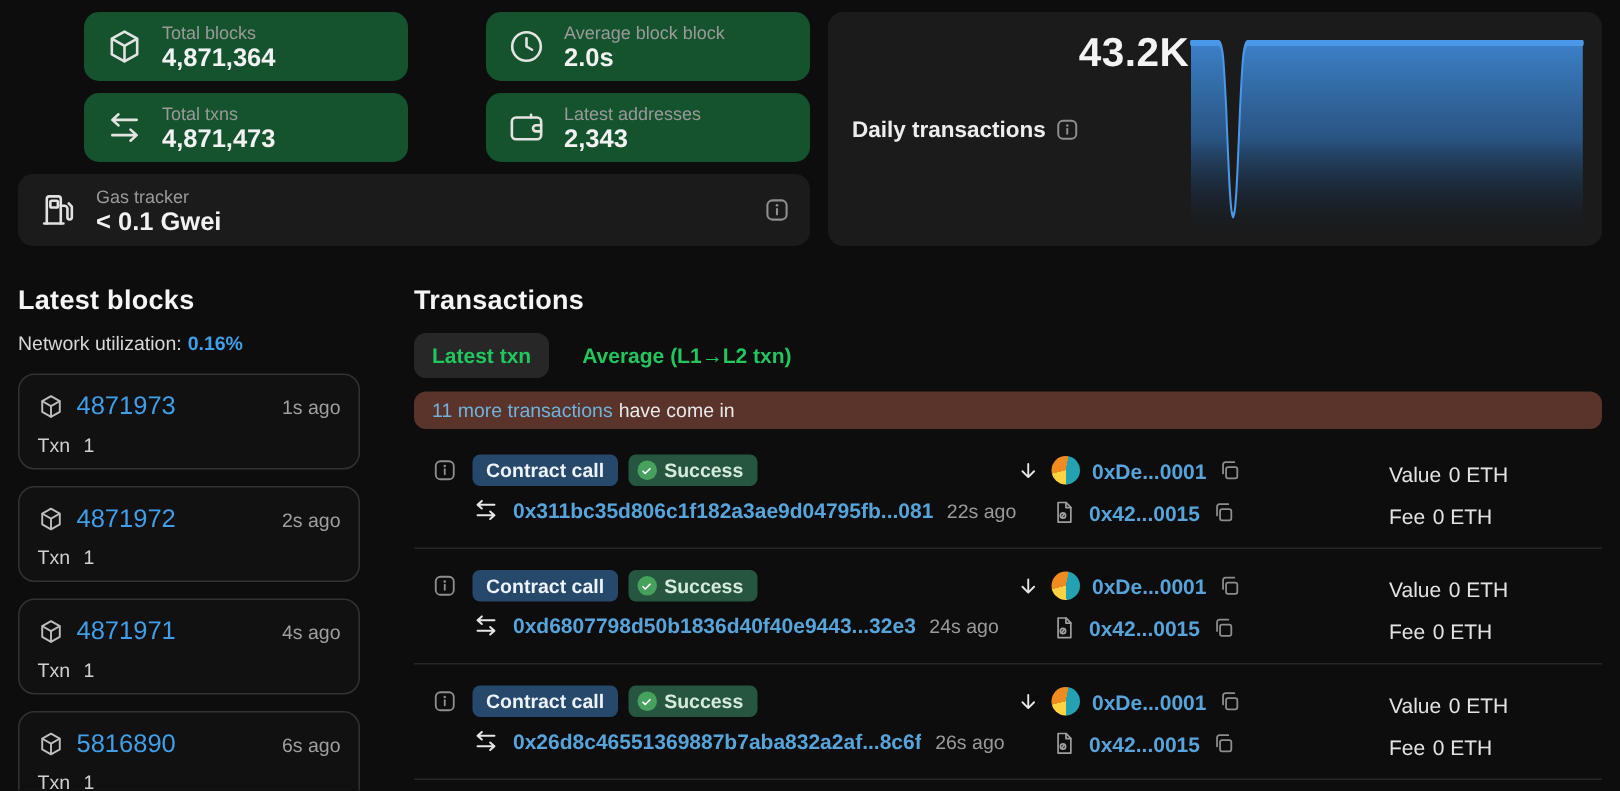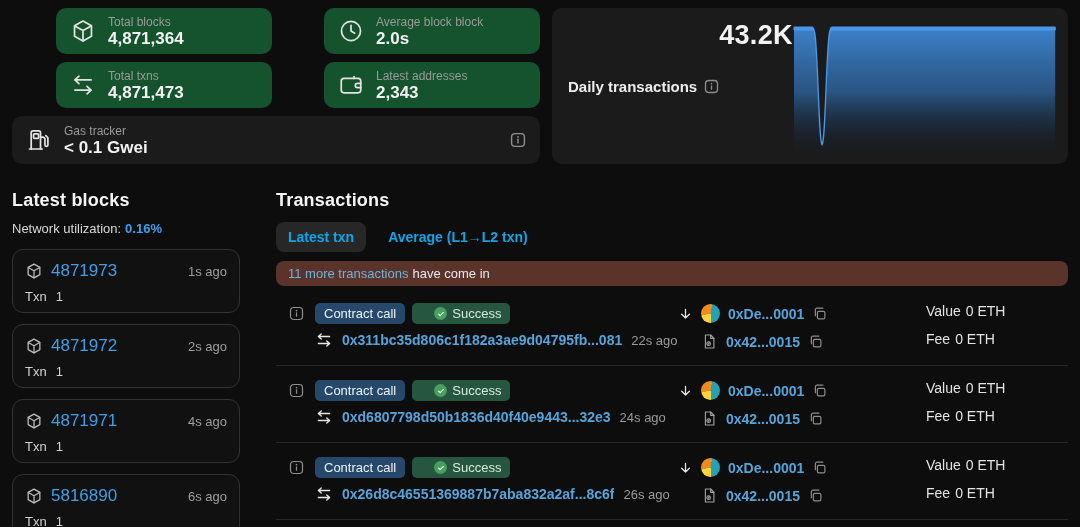--- a/index.html
+++ b/index.html
@@ -50,37 +50,37 @@
   .cube-sm svg { width:100%; height:100%; fill:none; stroke:currentColor;
                  stroke-width:1.7; stroke-linejoin:round; stroke-linecap:round; }
   .block-number { font-size:17px; font-weight:400; color:#3f9fe8; text-decoration:none; }
   .block-age { margin-left:auto; font-size:13px; color:#9f9f9f; }
   .block-txn { margin-top:8px; font-size:13px; color:#d2d2d2; }
   .block-txn b { font-weight:400; margin-left:9px; }
 
   
   .tx-col { flex:1; min-width:0; }
   .tabs { margin-top:11px; display:flex; align-items:center; gap:10px; }
-  .tab { font-size:14px; font-weight:700; color:#0ea5e9; padding:7px 12px; border-radius:8px; cursor:default; }
+  .tab { font-size:14px; font-weight:700; color:#22c55e; padding:7px 12px; border-radius:8px; cursor:default; }
   .tab.active { background:#272727; }
   .banner { margin-top:9px; background:#5a332a; border-radius:8px;
             padding:5px 12px; font-size:13px; color:#eaeaea; display:flex; align-items:center; }
   .banner a { color:#6fb3dd; text-decoration:none; }
   .banner .rest { margin-left:4px; }
 
   .tx-list { margin-top:3px; }
   .tx-row { display:grid; grid-template-columns:26px minmax(0,1fr) 248px 142px;
             padding:14px 0 13px 13px; align-items:start; }
   .tx-row + .tx-row { border-top:1px solid #262626; }
   .row-info { width:15px; height:15px; color:#8f8f8f; margin-top:3px; }
   .row-info svg { width:100%; height:100%; fill:none; stroke:currentColor; stroke-width:1.3; stroke-linecap:round; }
   .badges { display:flex; gap:7px; align-items:center; }
-  .badge { font-size:13px; font-weight:400; padding:2px 9px; border-radius:5px; line-height:17px; }
+  .badge { font-size:13px; font-weight:700; padding:2px 9px; border-radius:5px; line-height:17px; }
   .badge-type { background:#25486b; color:#edf3fa; }
-  .badge-success { background:#275640; color:#d6ecda; display:flex; align-items:center; gap:5px; padding-left:22px; }
+  .badge-success { background:#275640; color:#d6ecda; display:flex; align-items:center; gap:5px; padding-left:6px; }
   .check-dot { width:13px; height:13px; border-radius:50%; background:#45a15c;
                display:flex; align-items:center; justify-content:center; }
   .check-dot svg { width:8px; height:8px; fill:none; stroke:#ffffff; stroke-width:3.4; stroke-linecap:round; stroke-linejoin:round; }
   .hash-line { margin-top:7px; display:flex; align-items:center; gap:9px; }
   .transfer-sm { width:18px; height:18px; color:#e6e6e6; flex:0 0 auto; }
   .transfer-sm svg, .transfer-lg svg { width:100%; height:100%; fill:none; stroke:currentColor;
                  stroke-width:1.8; stroke-linecap:round; stroke-linejoin:round; }
   .tx-hash { font-size:14px; font-weight:700; color:#56a4da; text-decoration:none;
              white-space:nowrap; overflow:hidden; text-overflow:ellipsis; }
   .tx-age { font-size:13px; color:#9a9a9a; white-space:nowrap; }
@@ -91,21 +91,21 @@
   .arrow-down svg { width:100%; height:100%; fill:none; stroke:currentColor; stroke-width:2; stroke-linecap:round; stroke-linejoin:round; }
   .avatar { width:19px; height:19px; border-radius:50%;
             background:conic-gradient(from 40deg, #24a2b3 0 38%, #ffd23f 38% 60%, #f08c1f 60% 92%, #24a2b3 92% 100%); }
   .addr-link { font-size:14px; font-weight:600; color:#56a4da; text-decoration:none; }
   .mini-icon { width:17px; height:17px; color:#9f9f9f; }
   .mini-icon svg { width:100%; height:100%; fill:none; stroke:currentColor; stroke-width:1.6; stroke-linecap:round; stroke-linejoin:round; }
   .copy-icon { width:15px; height:15px; color:#8d8d8d; cursor:pointer; }
   .copy-icon svg { width:100%; height:100%; fill:none; stroke:currentColor; stroke-width:1.9; stroke-linecap:round; stroke-linejoin:round; }
 
   .valfee { font-size:14px; color:#e3e3e3; }
-  .valfee .line { height:21px; display:flex; align-items:flex-start; gap:5px; }
+  .valfee .line { height:21px; display:flex; align-items:flex-end; gap:5px; }
   .valfee .line + .line { margin-top:7px; }
 </style>
 </head>
 <body>
 
 <div class="page">
 
   <div class="top">
     <div class="stats-col">
       <div class="stats-grid">

